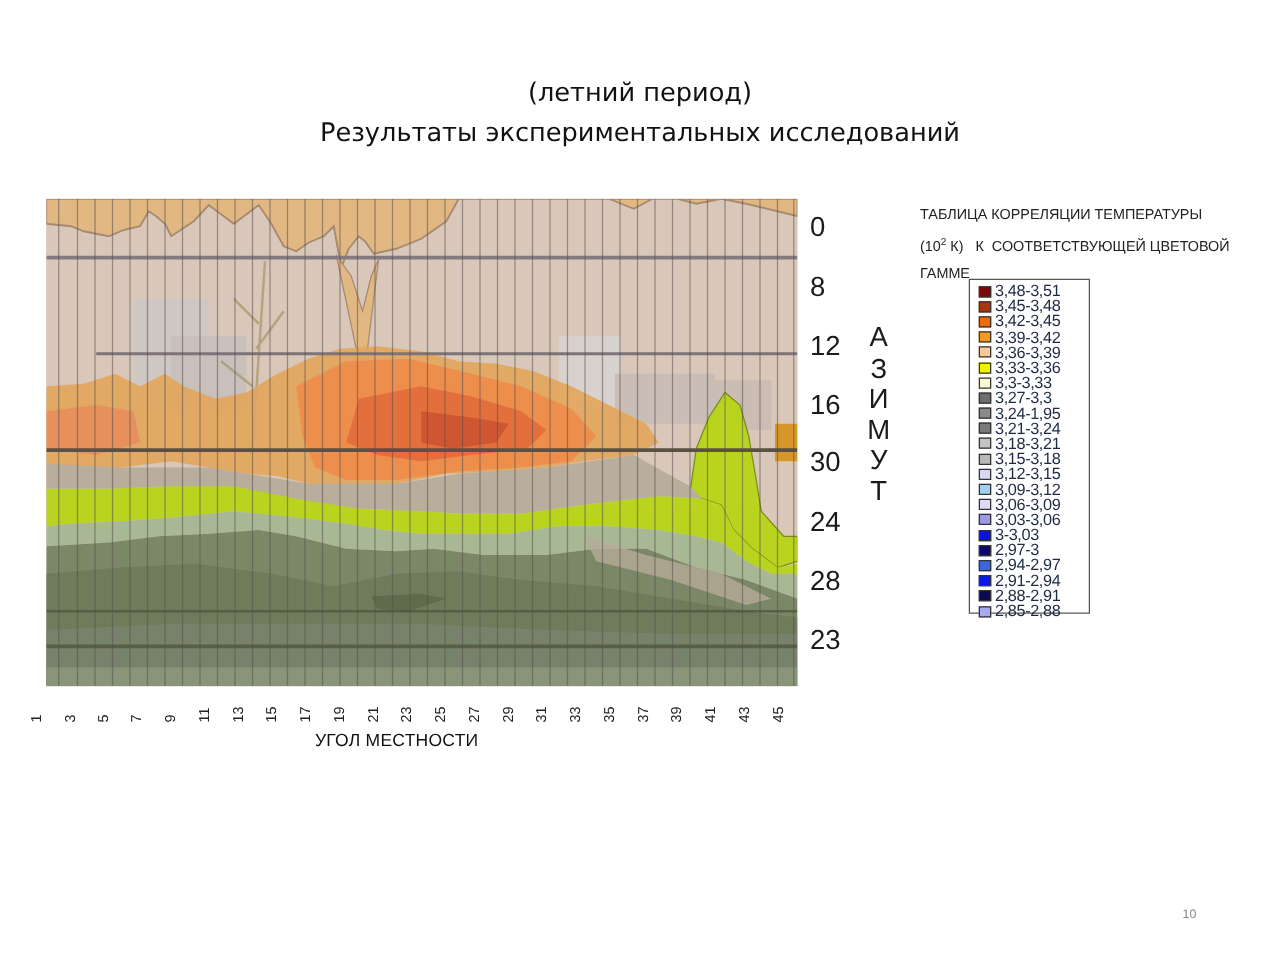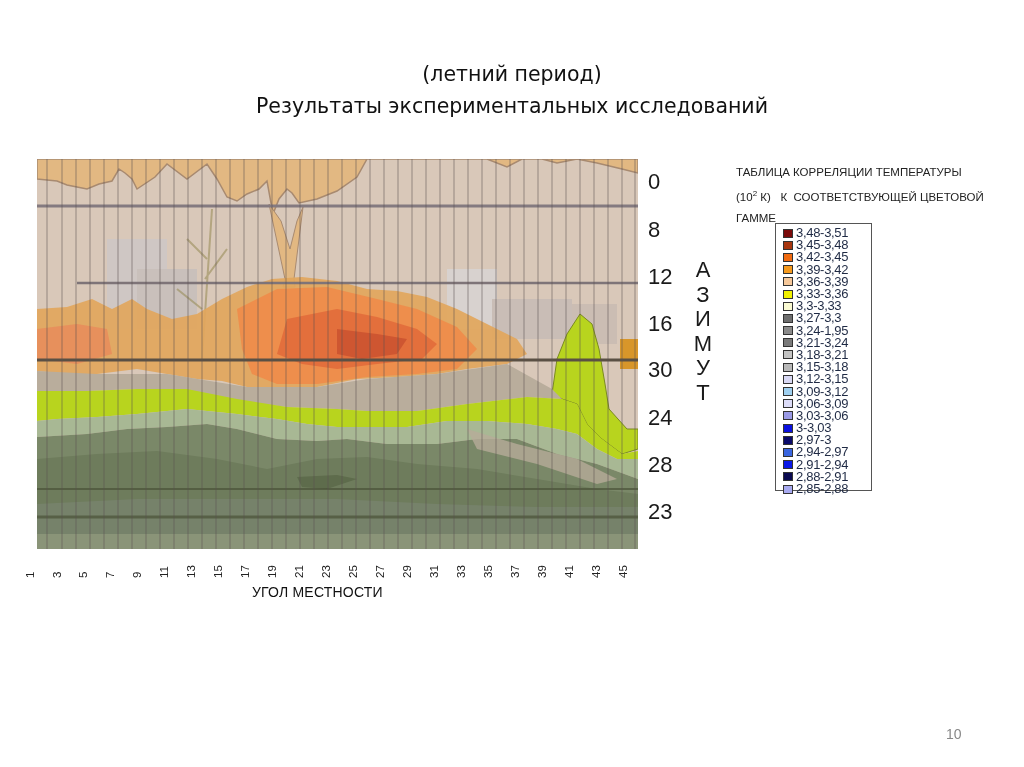--- a/index.html
+++ b/index.html
@@ -48,21 +48,21 @@
   .legend-box {
     position:absolute; left:775px; top:223px; width:97px; height:268px;
     border:1px solid #555; background:#fff; padding:3px 0 0 7px;
   }
   .legend-item { display:flex; align-items:center; height:12.2px; }
   .legend-swatch {
     width:10px; height:9px; border:1px solid #333; margin-right:3px; flex:0 0 auto;
   }
   .legend-label { font-size:13px; color:#1f2a44; line-height:12px; letter-spacing:-0.3px; }
 
-  .page-number { position:absolute; left:946px; top:726px; font-size:14px; color:#888; }
+  .page-number { position:absolute; left:946px; top:726px; font-size:10px; color:#888; }
 </style>
 </head>
 <body>
 
 <div class="title">
   <div>(летний период)</div>
   <div>Результаты экспериментальных исследований</div>
 </div>
 
 <div class="plot">

